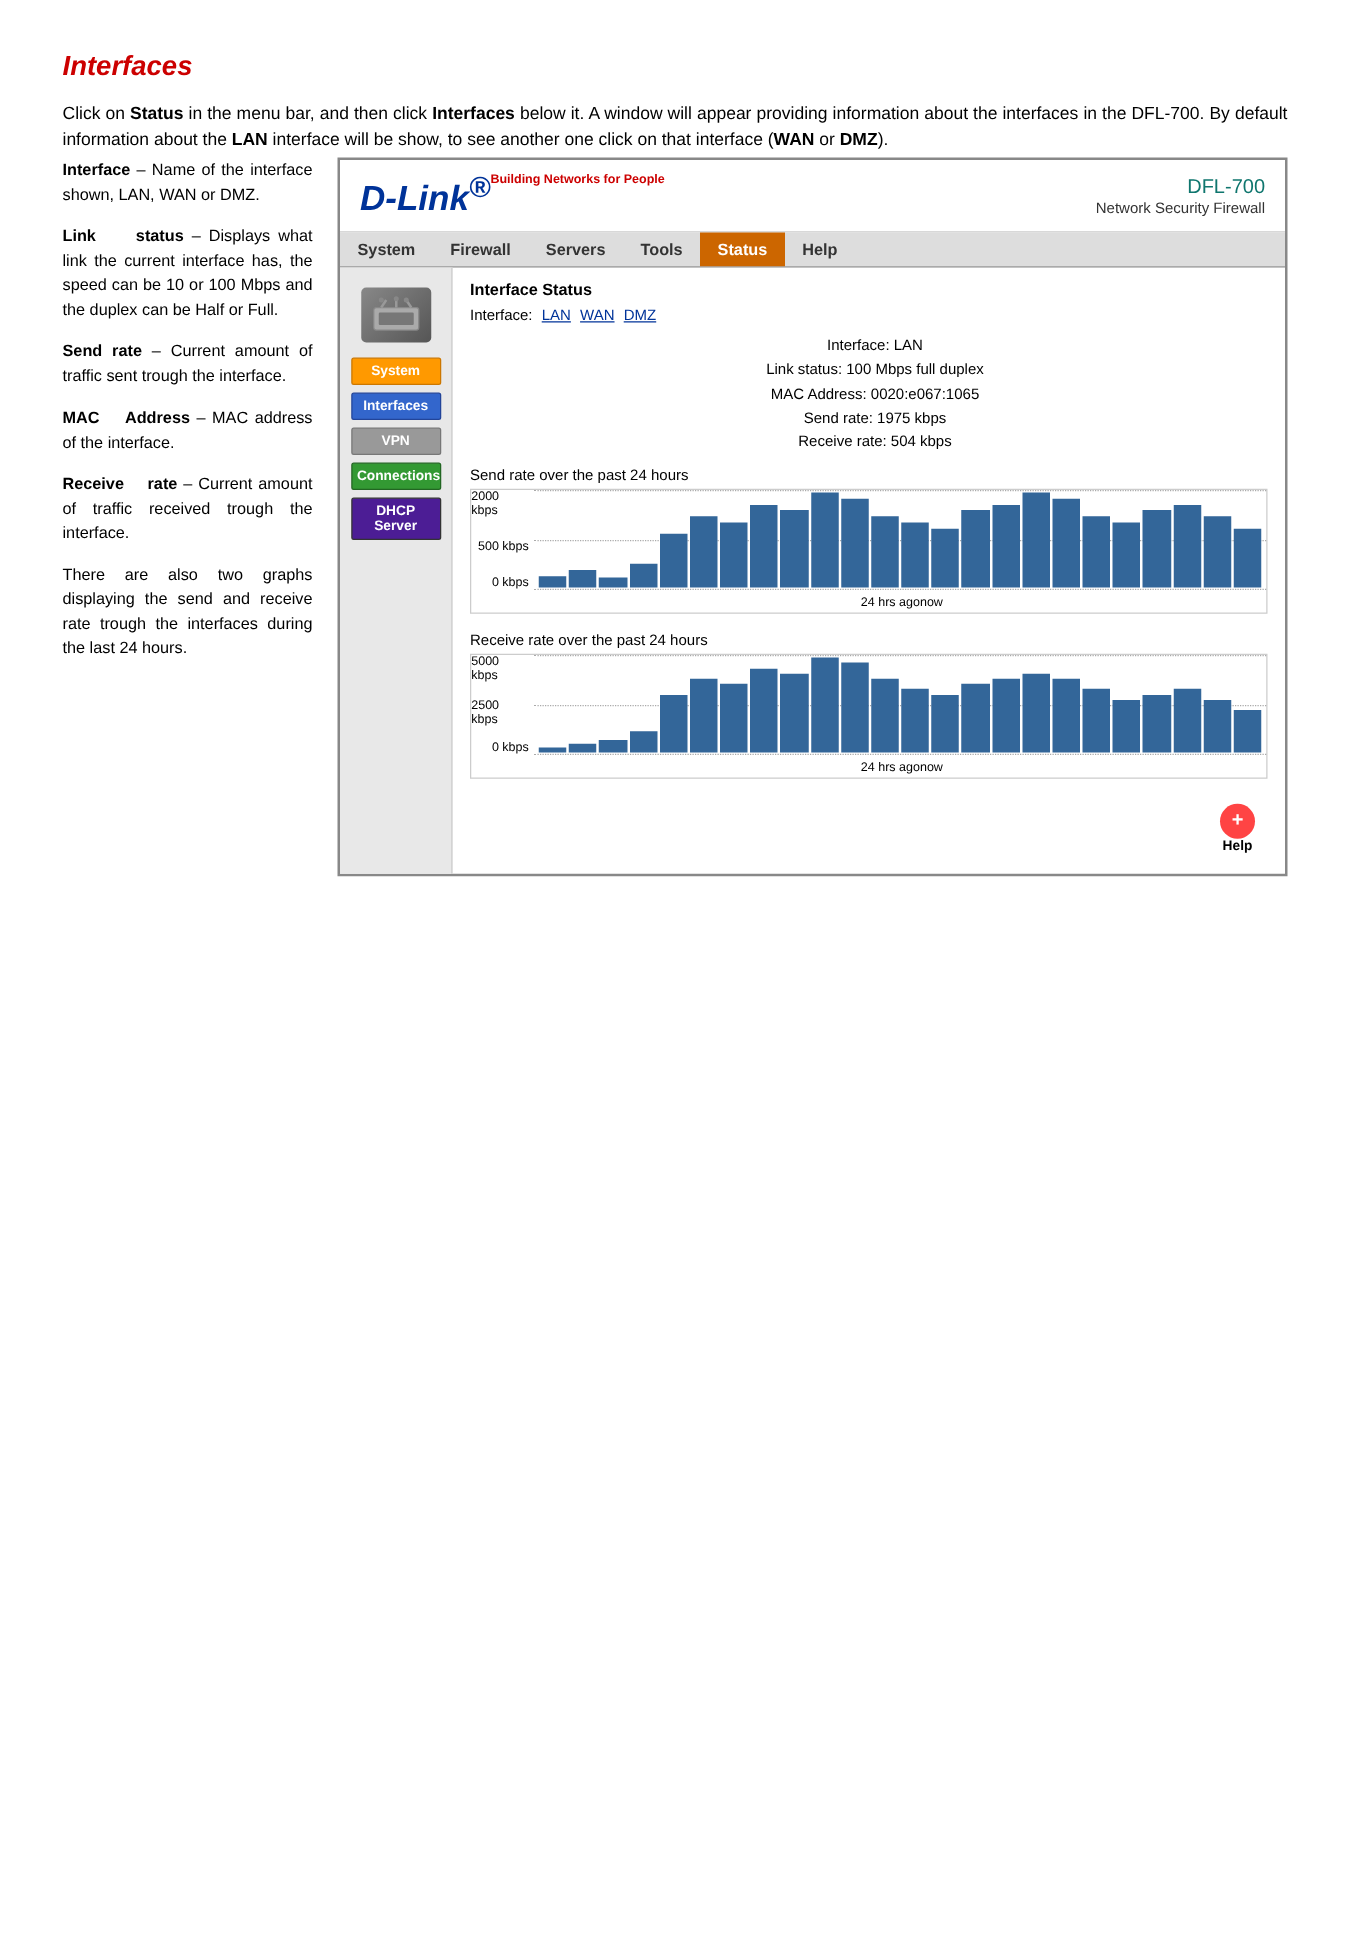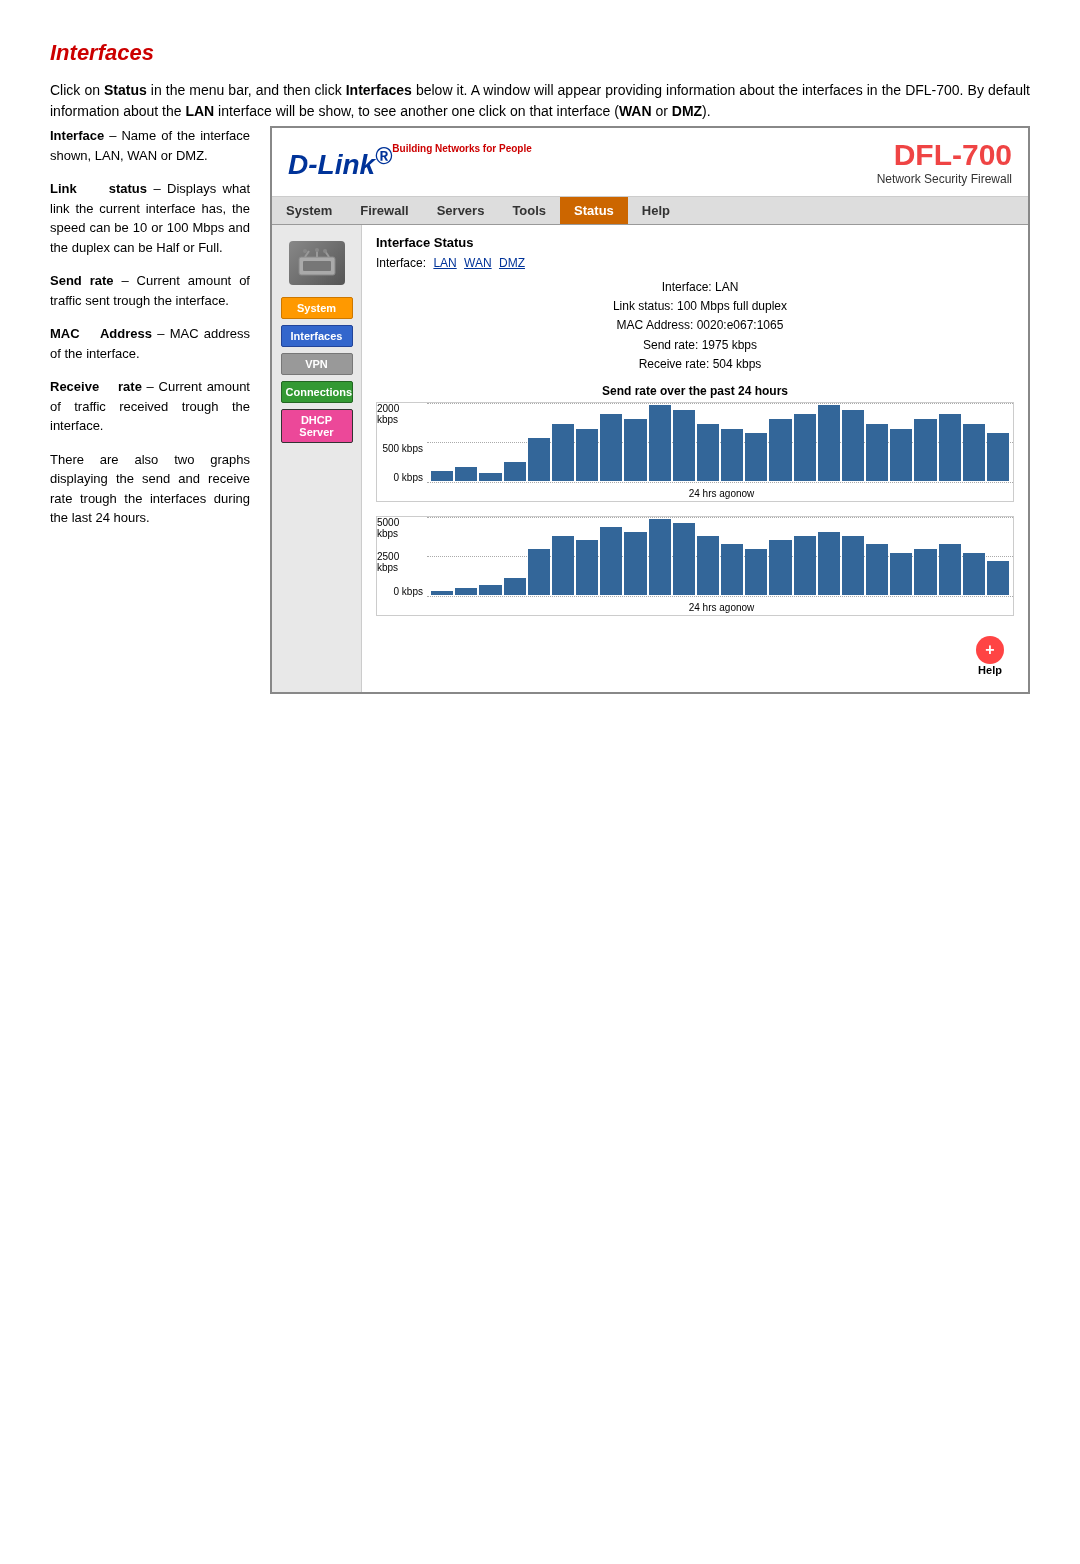--- a/index.html
+++ b/index.html
@@ -82,23 +82,23 @@
       font-size: 10px;
       color: #cc0000;
       font-weight: bold;
     }
 
     .dlink-product {
       text-align: right;
     }
 
     .dlink-product .model {
-      font-size: 30px;
-      font-weight: bold;
-      color: #ef4444;
+      font-size: 16px;
+      font-weight: normal;
+      color: #0f766e;
     }
 
     .dlink-product .desc {
       font-size: 12px;
       color: #333;
     }
 
     
     .nav-bar {
       display: flex;
@@ -165,21 +165,21 @@
       border-color: #777;
     }
 
     .sidebar-btn.green {
       background: #339933;
       color: #fff;
       border-color: #226622;
     }
 
     .sidebar-btn.dark {
-      background: #ec4899;
+      background: #4c1d95;
       color: #fff;
       border-color: #333;
     }
 
     .main-content {
       flex: 1;
       padding: 10px 14px;
       font-size: 12px;
     }
 
@@ -211,23 +211,22 @@
       font-size: 12px;
       text-align: center;
     }
 
     .chart-section {
       margin-bottom: 14px;
     }
 
     .chart-title {
       font-size: 12px;
-      font-weight: bold;
+      font-weight: normal;
       margin-bottom: 4px;
-      text-align: center;
     }
 
     .chart-container {
       position: relative;
       height: 100px;
       background: #fff;
       border: 1px solid #ccc;
       display: flex;
       align-items: flex-end;
       padding: 4px 4px 18px 50px;
@@ -464,20 +463,21 @@
                 <div class="bar" style="height: 62.5%;"></div>
               </div>
             <div class="chart-x-labels">
               <span>24 hrs ago</span>
               <span>now</span>
             </div>
           </div>
         </div>
 
         <div class="chart-section">
+          <div class="chart-title">Receive rate over the past 24 hours</div>
           <div class="chart-container">
             <div class="chart-y-labels">
               <span>5000 kbps</span>
               <span>2500 kbps</span>
               <span>0 kbps</span>
             </div>
             <div class="chart-grid">
               <div class="chart-grid-line"></div>
               <div class="chart-grid-line"></div>
               <div class="chart-grid-line"></div>

